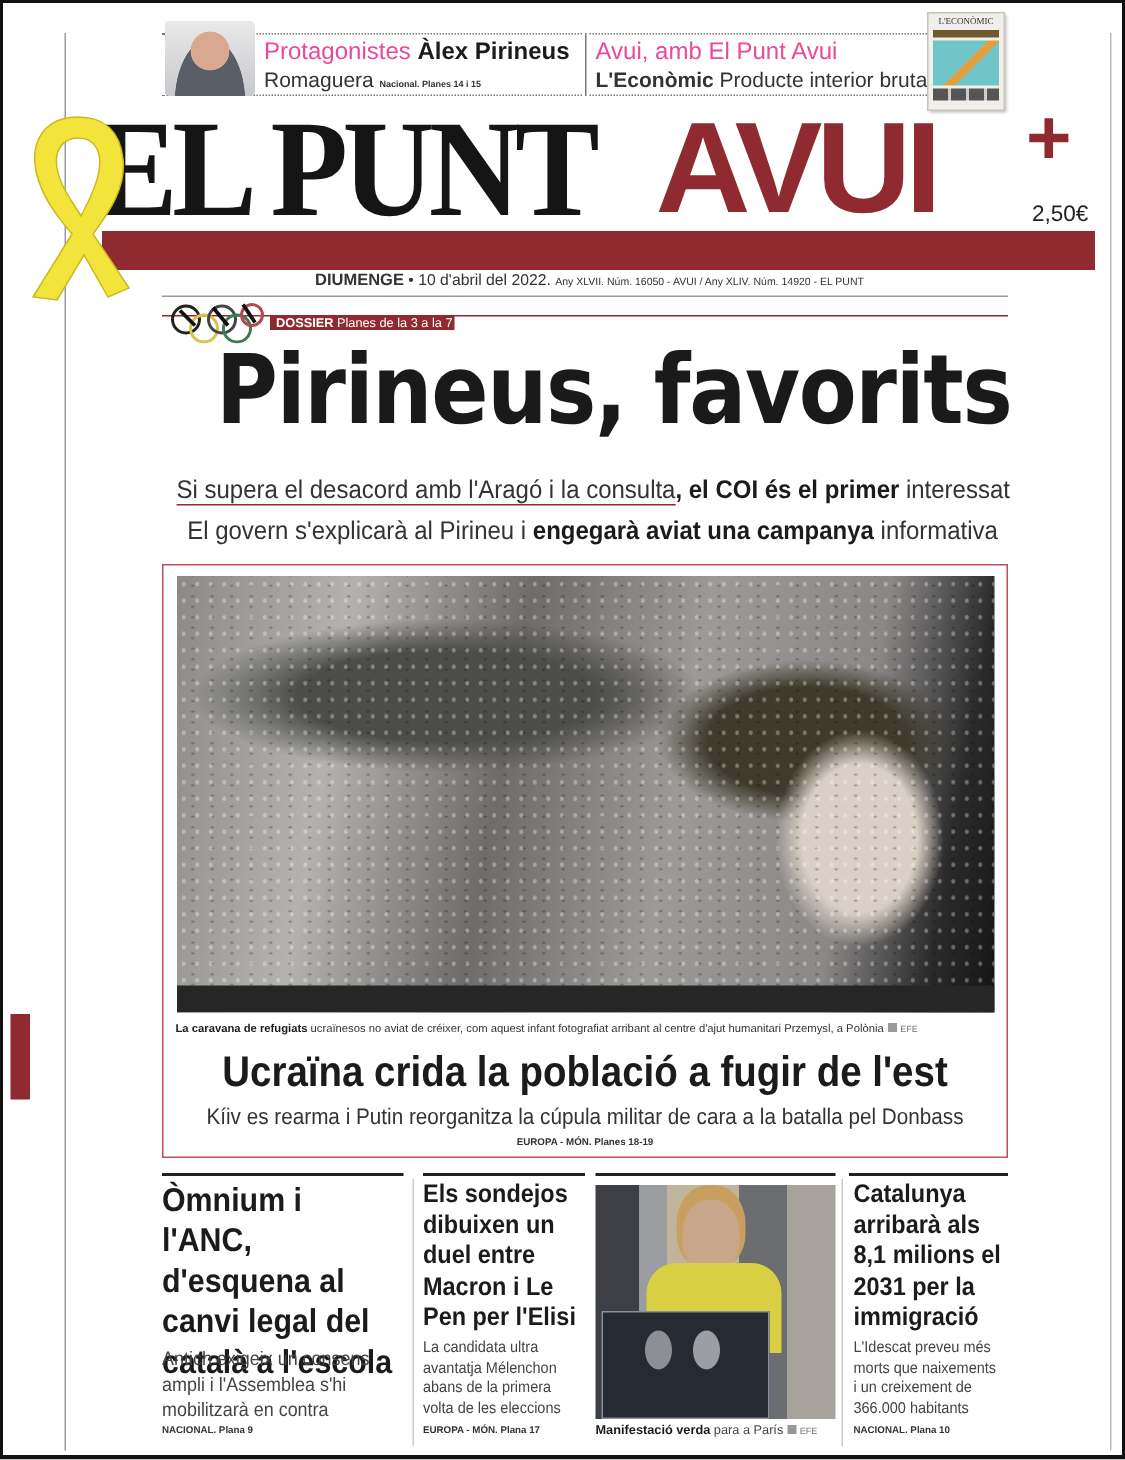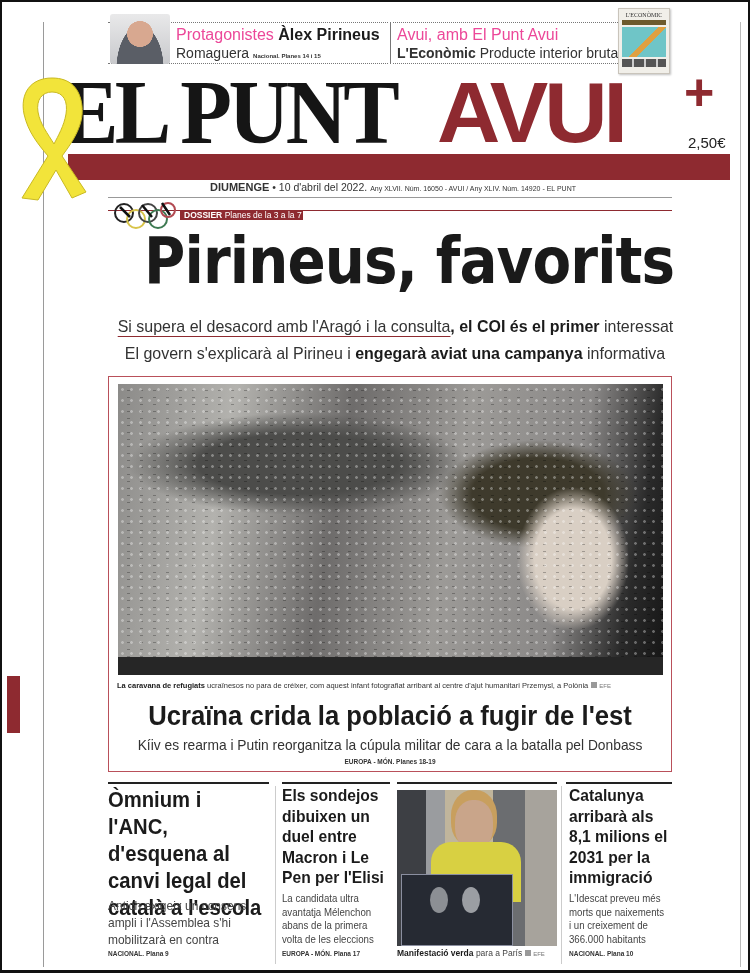--- a/index.html
+++ b/index.html
@@ -158,21 +158,21 @@
 </div>
 <div class="deck" style="top:343px;">
   <span>El govern s'explicarà al Pirineu i </span><b>engegarà aviat una campanya</b><span> informativa</span>
 </div>
 
 <div class="photo-box"></div>
 <div class="photo">
     <div class="photo-speckle"></div>
   </div>
 <div class="caption">
-  <b>La caravana de refugiats</b><span> ucraïnesos no para de créixer, com aquest infant fotografiat arribant al centre d'ajut humanitari Przemysl, a Polònia</span><span class="sq"></span><span class="credit">EFE</span>
+  <b>La caravana de refugiats</b><span> ucraïnesos no aviat de créixer, com aquest infant fotografiat arribant al centre d'ajut humanitari Przemysl, a Polònia</span><span class="sq"></span><span class="credit">EFE</span>
 </div>
 <div class="head2">Ucraïna crida la població a fugir de l'est</div>
 <div class="sub2">Kíiv es rearma i Putin reorganitza la cúpula militar de cara a la batalla pel Donbass</div>
 <div class="ref2">EUROPA - MÓN. Planes 18-19</div>
 
 <div class="col-top" style="left:108px;width:161px;"></div>
 <div class="col-top" style="left:282px;width:108px;"></div>
 <div class="col-top" style="left:397px;width:160px;"></div>
 <div class="col-top" style="left:566px;width:106px;"></div>
 <div class="rule-v" style="left:275px;top:786px;height:178px;background:#ccc;"></div>

